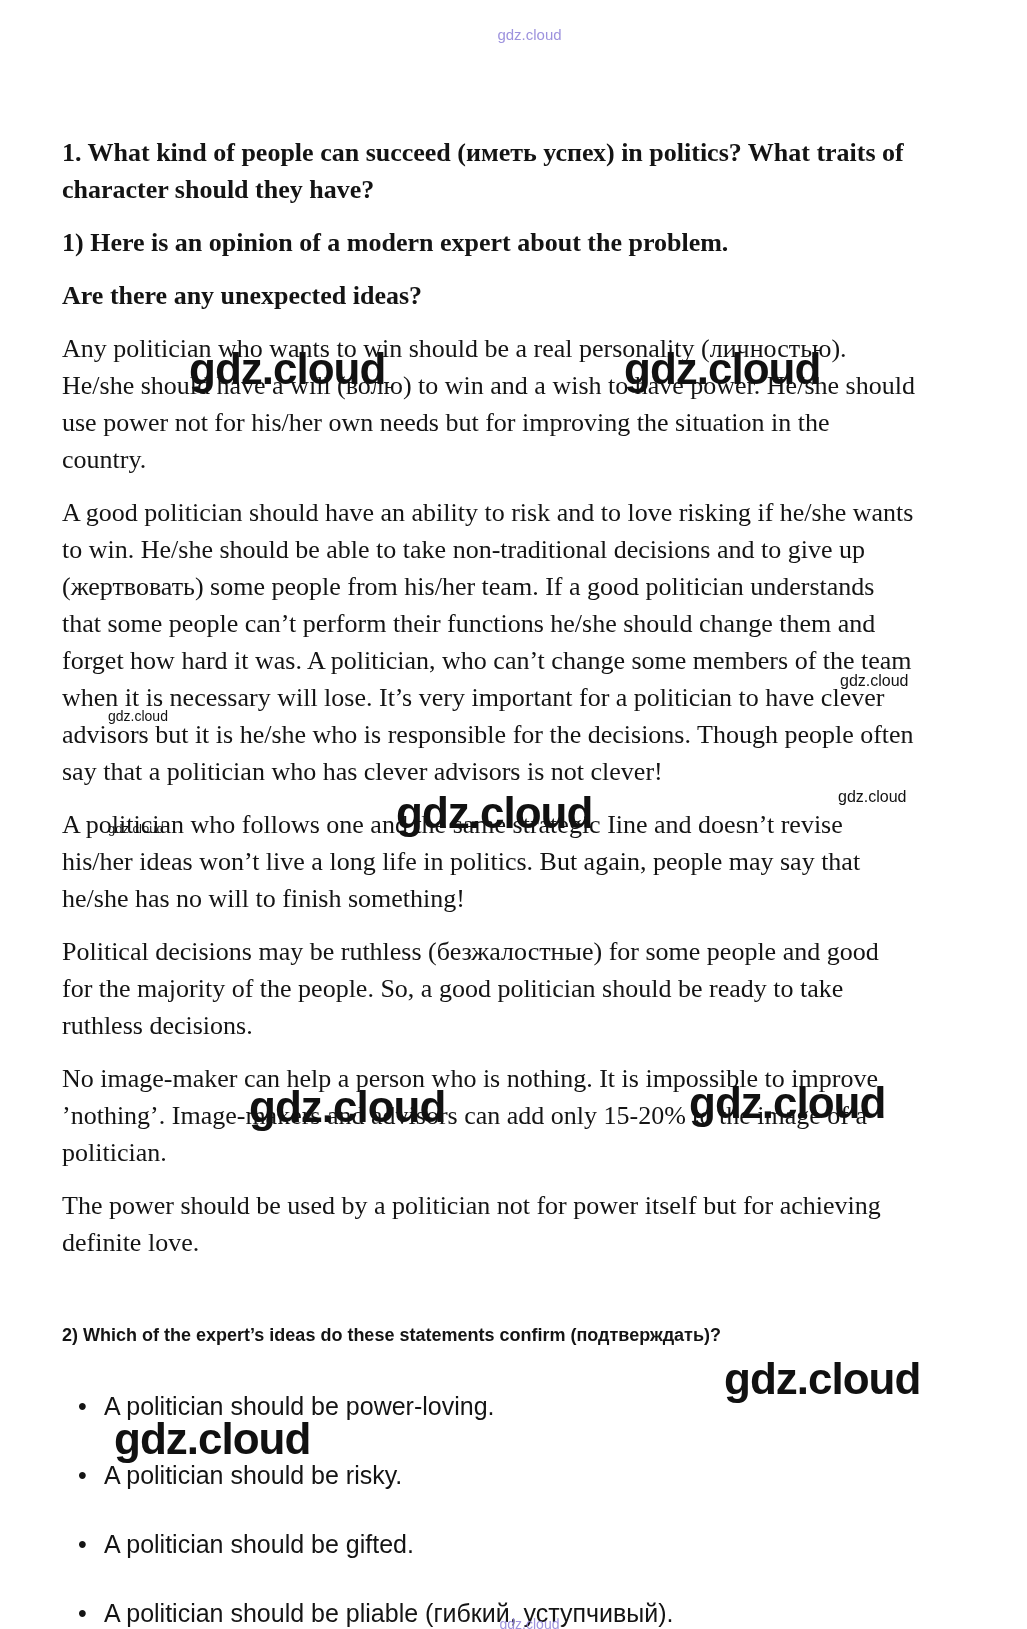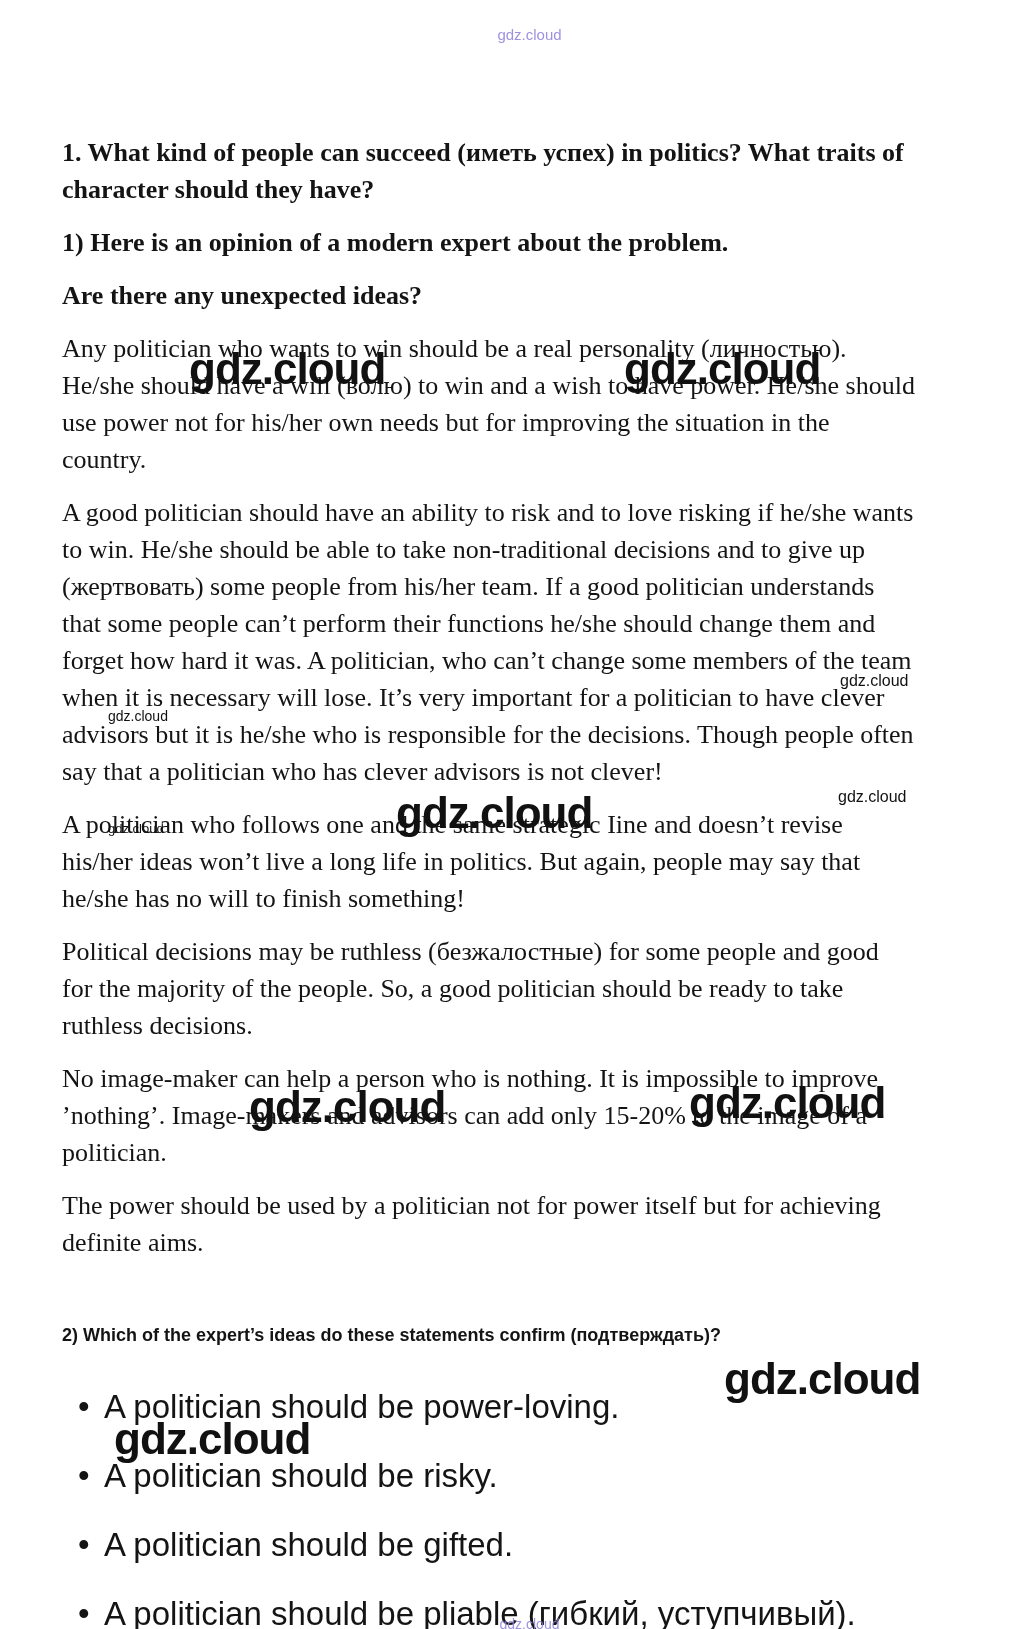--- a/index.html
+++ b/index.html
@@ -35,21 +35,21 @@
     font-size: 25px;
     line-height: 37px;
   }
   .task2-heading {
     margin-top: 40px;
     font-size: 18px;
   }
   .statements { margin-top: 2px; }
   .statement {
     font-family: "Liberation Sans", sans-serif;
-    font-size: 33px;
+    font-size: 25px;
     line-height: 37px;
   }
   .statement .bullet {
     display: inline-block;
     width: 26px;
   }
   .grammar-title { margin-top: 46px; }
 
   
   .wm {
@@ -104,21 +104,21 @@
 
     <p class="serif bold">1. What kind of people can succeed (иметь успех) in politics? What traits of character should they have?</p>
     <p class="serif bold">1) Here is an opinion of a modern expert about the problem.</p>
     <p class="serif bold">Are there any unexpected ideas?</p>
 
     <p class="serif">Any politician who wants to win should be a real personality (личностью). He/she should have a will (волю) to win and a wish to have power. He/she should use power not for his/her own needs but for improving the situation in the country.</p>
     <p class="serif">A good politician should have an ability to risk and to love risking if he/she wants to win. He/she should be able to take non-traditional decisions and to give up (жертвовать) some people from his/her team. If a good politician understands that some people can’t perform their functions he/she should change them and forget how hard it was. A politician, who can’t change some members of the team when it is necessary will lose. It’s very important for a politician to have clever advisors but it is he/she who is responsible for the decisions. Though people often say that a politician who has clever advisors is not clever!</p>
     <p class="serif">A politician who follows one and the same strategic Iine and doesn’t revise his/her ideas won’t live a long life in politics. But again, people may say that he/she has no will to finish something!</p>
     <p class="serif">Political decisions may be ruthless (безжалостные) for some people and good for the majority of the people. So, a good politician should be ready to take ruthless decisions.</p>
     <p class="serif">No image-maker can help a person who is nothing. It is impossible to improve ’nothing’. Image-makers and advisors can add only 15-20% to the image of a politician.</p>
-    <p class="serif">The power should be used by a politician not for power itself but for achieving definite aims.</p>
+    <p class="serif">The power should be used by a politician not for power itself but for achieving definite love.</p>
 
     <p class="sans bold task2-heading">2) Which of the expert’s ideas do these statements confirm (подтверждать)?</p>
 
     <div class="statements">
       <div class="statement">
         <span class="bullet">•</span><span>A politician should be power-loving.</span>
       </div>
       <div class="statement">
         <span class="bullet">•</span><span>A politician should be risky.</span>
       </div>

